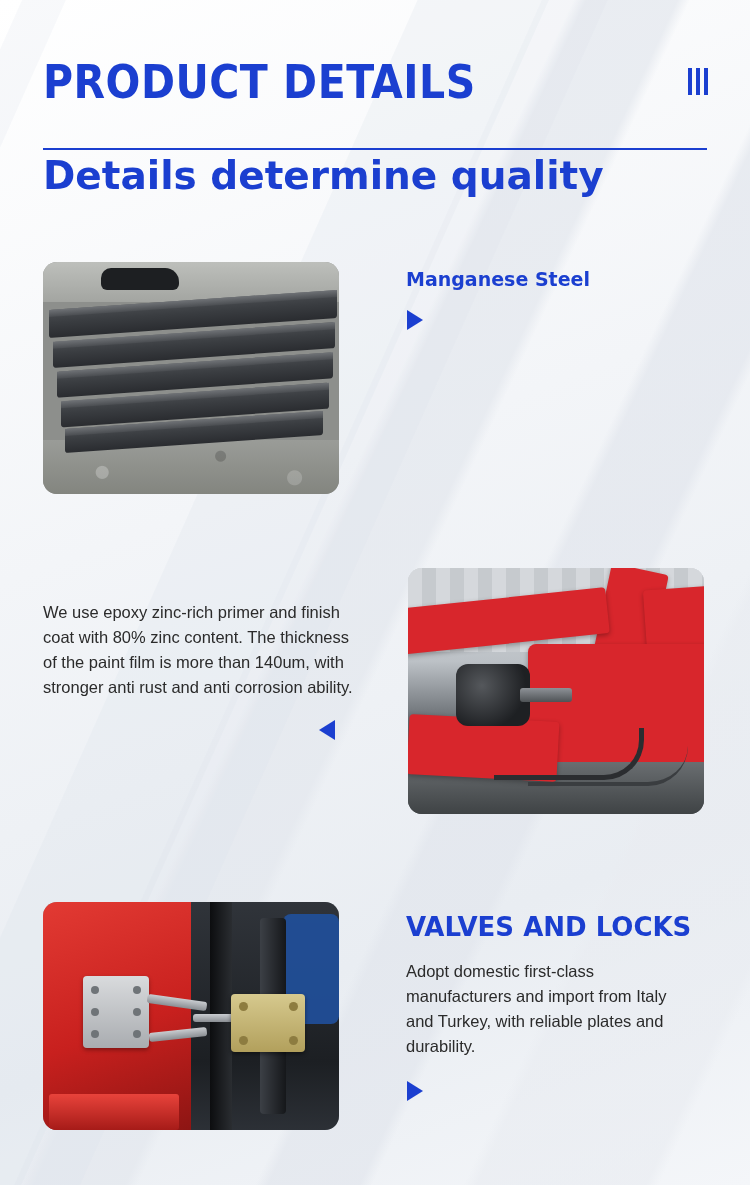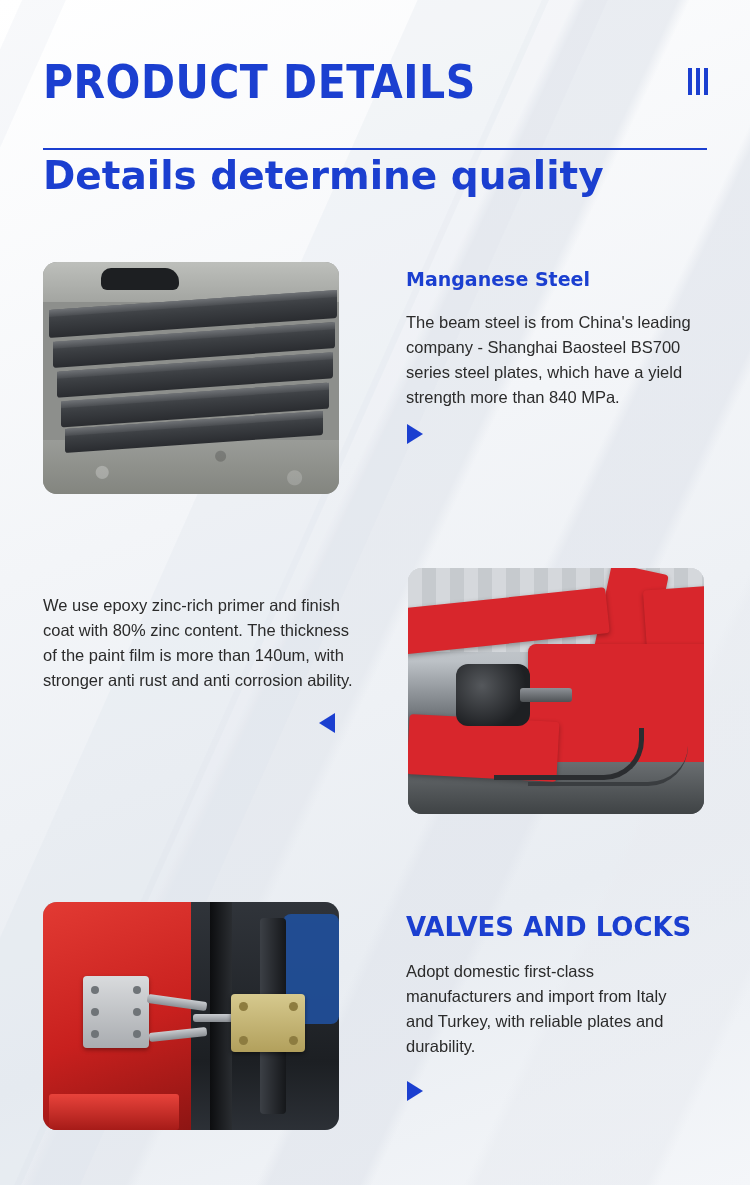--- a/index.html
+++ b/index.html
@@ -308,21 +308,20 @@
       <div class="plate p4">
           <div class="edge"></div>
         </div>
       <div class="plate p5">
           <div class="edge"></div>
         </div>
     </div>
 
     <div class="txt-block" style="left:406px; top:262px; width:300px;">
       <div class="sec-title big">Manganese Steel</div>
-      <div class="sec-body" style="margin-top:14px; width:296px;">The beam steel is from China's leading company - Shanghai Baosteel BS700 series steel plates, which have a yield strength more than 840 MPa.</div>
       <div class="arrow right" style="margin-top:14px; margin-left:1px;"></div>
     </div>
   </div>
 
   <div class="section">
 
     <div class="photo ph2">
       <div class="bg"></div>
       <div class="panel"></div>
       <div class="beam b3"></div>
@@ -331,21 +330,21 @@
       <div class="beam b2"></div>
       <div class="floor2"></div>
       <div class="beam b5"></div>
       <div class="motor"></div>
       <div class="shaft"></div>
       <div class="hose"></div>
       <div class="hose2"></div>
     </div>
 
     <div class="txt-block" style="left:43px; top:580px; width:320px;">
-      <div class="sec-body" style="margin-top:13px; width:312px;">We use epoxy zinc-rich primer and finish coat with 80% zinc content. The thickness of the paint film is more than 140um, with stronger anti rust and anti corrosion ability.</div>
+      <div class="sec-body" style="margin-top:20px; width:312px;">We use epoxy zinc-rich primer and finish coat with 80% zinc content. The thickness of the paint film is more than 140um, with stronger anti rust and anti corrosion ability.</div>
       <div class="arrow left" style="margin-top:20px; margin-left:276px;"></div>
     </div>
   </div>
 
   <div class="section">
 
     <div class="photo ph3">
       <div class="left"></div>
       <div class="right"></div>
       <div class="blueblob"></div>

